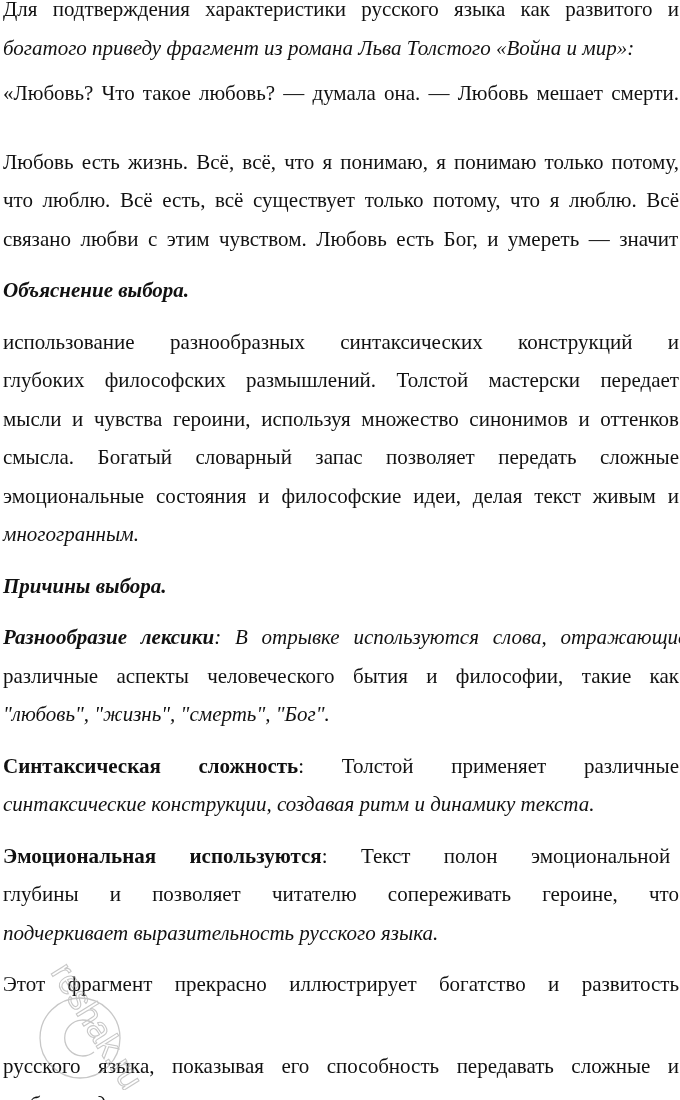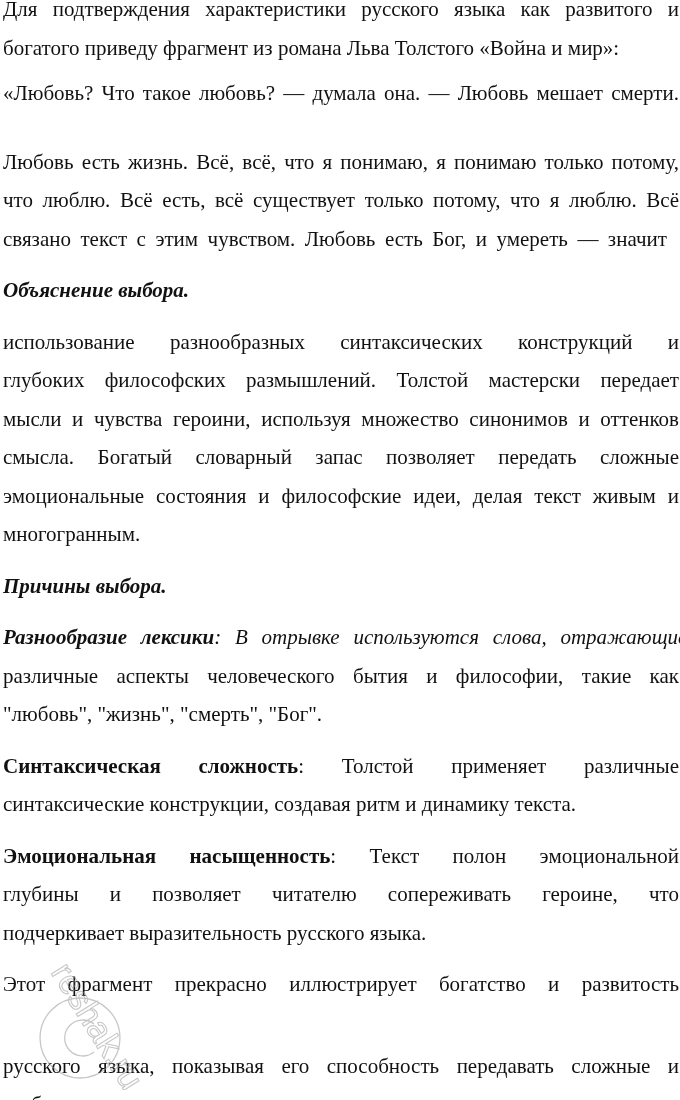--- a/index.html
+++ b/index.html
@@ -30,20 +30,21 @@
   .line {
     display: block;
     text-align: justify;
     text-align-last: justify;
     white-space: nowrap;
     overflow: visible;
   }
   .line.last {
     text-align: right;
     text-align-last: left;
+    font-style: italic;
   }
   .heading {
     font-weight: bold;
     font-style: italic;
   }
   .term {
     font-weight: bold;
   }
   .watermark {
     position: absolute;
@@ -62,21 +63,21 @@
 
   <p class="para tight">
     <span class="line" style="white-space: nowrap; display: block; text-align: left; text-align-last: left; word-spacing: 10.0067px;">Для подтверждения характеристики русского языка как развитого и</span>
     <span class="line last">богатого приведу фрагмент из романа Льва Толстого «Война и мир»:</span>
   </p>
 
   <p class="para">
     <span class="line" style="white-space: nowrap; display: block; text-align: center; text-align-last: left; word-spacing: 2.91875px;">«Любовь? Что такое любовь? — думала она. — Любовь мешает смерти.</span>
     <span class="line" style="white-space: nowrap; display: block; text-align: left; text-align-last: left; word-spacing: 2.95881px; margin-top: 30px;">Любовь есть жизнь. Всё, всё, что я понимаю, я понимаю только потому,</span>
     <span class="line" style="white-space: nowrap; display: block; text-align: left; text-align-last: left; word-spacing: 4.37074px;">что люблю. Всё есть, всё существует только потому, что я люблю. Всё</span>
-    <span class="line" style="white-space: nowrap; display: block; text-align: left; text-align-last: left; word-spacing: 4.22159px;">связано текст с этим чувством. Любовь есть Бог, и умереть — значит</span>
+    <span class="line" style="white-space: nowrap; display: block; text-align: left; text-align-last: left; word-spacing: 4.22159px;">связано любви с этим чувством. Любовь есть Бог, и умереть — значит</span>
   </p>
 
   <p class="para heading">
     <span class="line last">Объяснение выбора.</span>
   </p>
 
   <p class="para">
     <span class="line" style="white-space: nowrap; display: block; text-align: left; text-align-last: left; word-spacing: 30.1289px;">использование разнообразных синтаксических конструкций и</span>
     <span class="line" style="white-space: nowrap; display: block; text-align: left; text-align-last: left; word-spacing: 15.0219px;">глубоких философских размышлений. Толстой мастерски передает</span>
     <span class="line" style="white-space: nowrap; display: block; text-align: left; text-align-last: left; word-spacing: 5.38281px;">мысли и чувства героини, используя множество синонимов и оттенков</span>
@@ -94,21 +95,21 @@
     <span class="line" style="white-space: nowrap; display: block; text-align: center; text-align-last: left; word-spacing: 13.1183px;">различные аспекты человеческого бытия и философии, такие как</span>
     <span class="line last">"любовь", "жизнь", "смерть", "Бог".</span>
   </p>
 
   <p class="para">
     <span class="line" style="white-space: nowrap; display: block; text-align: left; text-align-last: left; word-spacing: 32.4336px;"><b class="term">Синтаксическая сложность</b><span>: Толстой применяет различные</span></span>
     <span class="line last">синтаксические конструкции, создавая ритм и динамику текста.</span>
   </p>
 
   <p class="para">
-    <span class="line" style="white-space: nowrap; display: block; text-align: left; text-align-last: left; word-spacing: 28.1641px;"><b class="term">Эмоциональная насыщенность</b><span>: Текст полон эмоциональной</span></span>
+    <span class="line" style="white-space: nowrap; display: block; text-align: left; text-align-last: left; word-spacing: 28.1641px;"><b class="term">Эмоциональная используются</b><span>: Текст полон эмоциональной</span></span>
     <span class="line" style="white-space: nowrap; display: block; text-align: left; text-align-last: left; word-spacing: 25.9349px;">глубины и позволяет читателю сопереживать героине, что</span>
     <span class="line last">подчеркивает выразительность русского языка.</span>
   </p>
 
   <p class="para">
     <span class="line" style="white-space: nowrap; display: block; text-align: left; text-align-last: left; word-spacing: 17.1302px;">Этот фрагмент прекрасно иллюстрирует богатство и развитость</span>
     <span class="line" style="white-space: nowrap; display: block; text-align: left; text-align-last: left; word-spacing: 12.1942px; margin-top: 43px;">русского языка, показывая его способность передавать сложные и</span>
     <span class="line last">глубокие идеи.</span>
   </p>
 </div>

